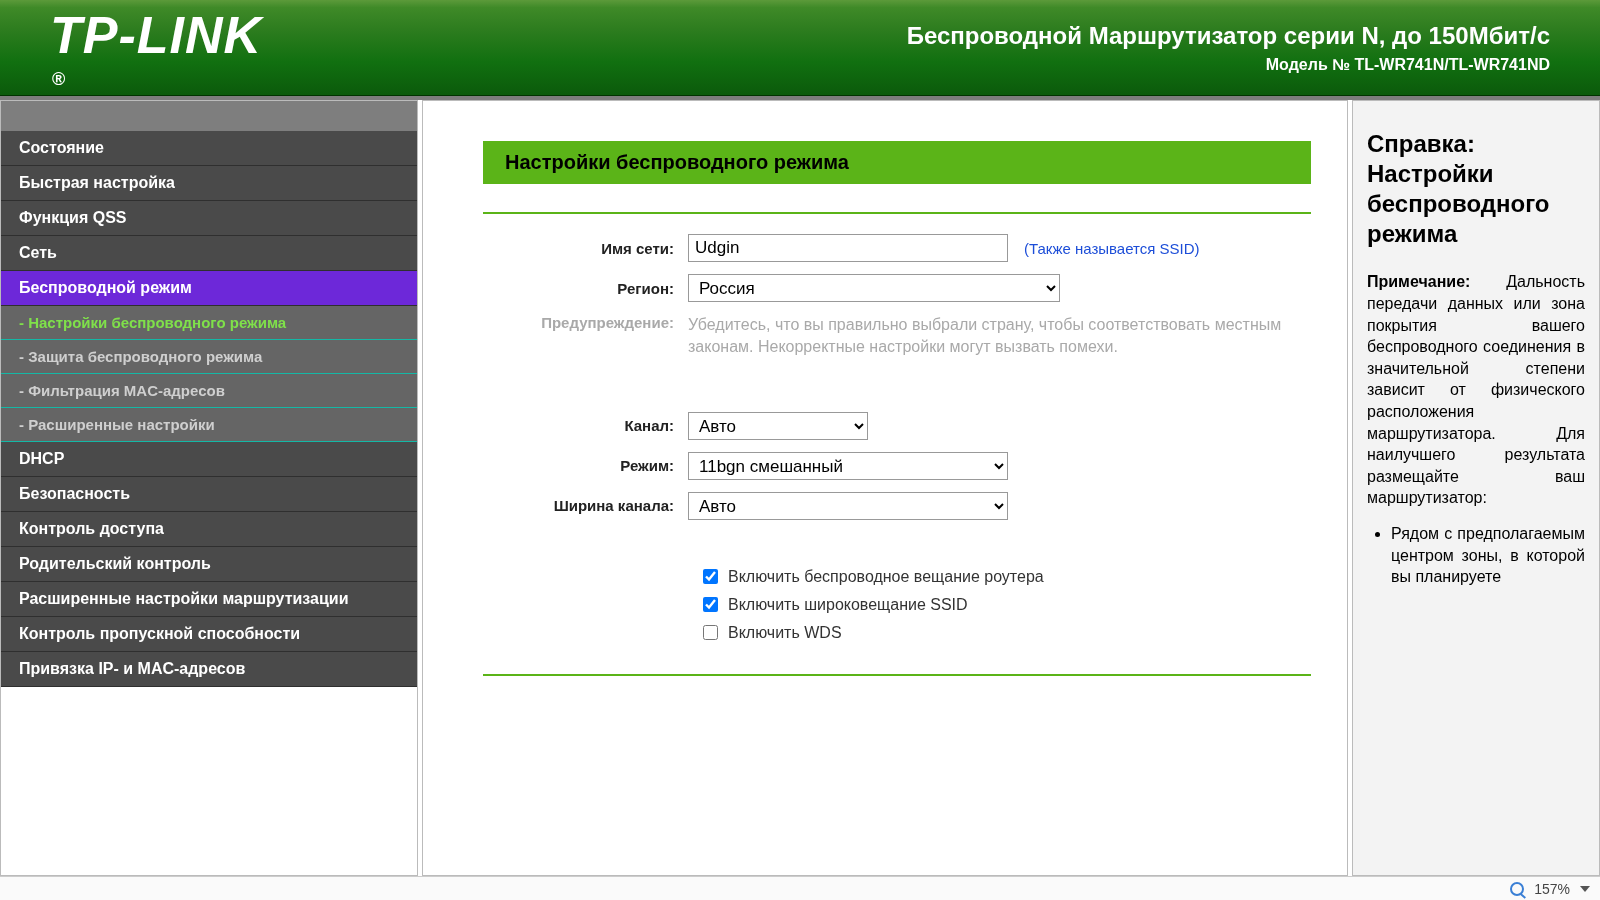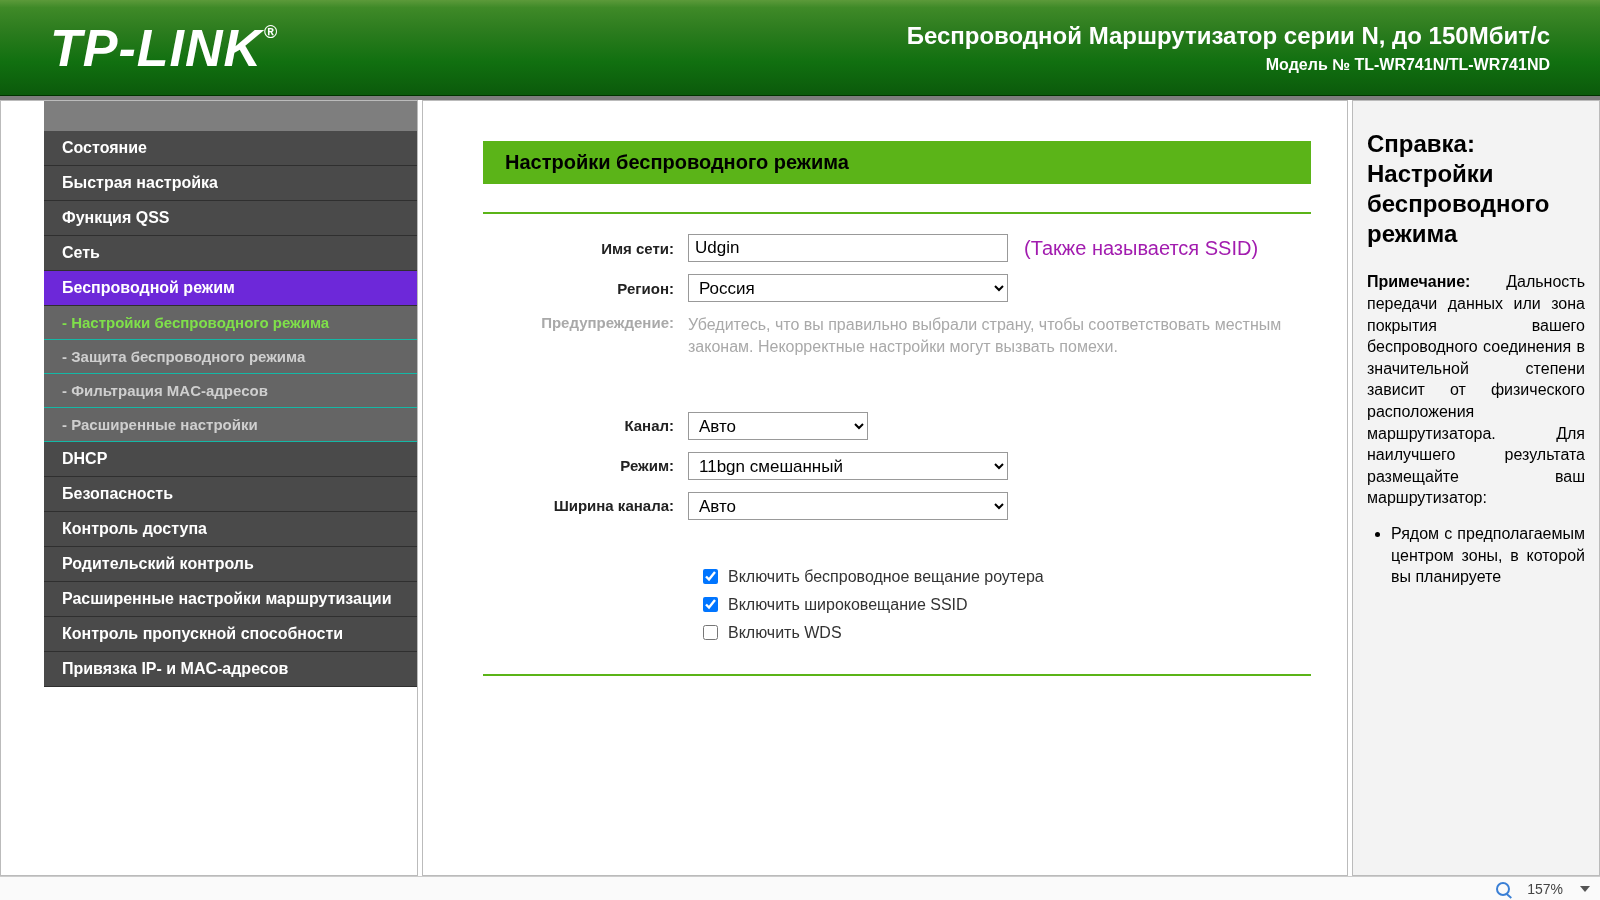--- a/index.html
+++ b/index.html
@@ -32,20 +32,21 @@
   }
   .logo {
     font-family: "Arial Black", Arial, sans-serif;
     font-weight: 900;
     font-style: italic;
     font-size: 52px;
     letter-spacing: 1px;
     color: #fff;
     display: flex;
     align-items: flex-start;
+    flex-direction: column;
   }
   .logo .reg {
     font-size: 18px;
     font-style: normal;
     margin-left: 2px;
     margin-top: 4px;
   }
   .header-right {
     text-align: right;
   }
@@ -90,21 +91,20 @@
 
   
   ::-webkit-scrollbar { width: 17px; height: 17px; }
   ::-webkit-scrollbar-track { background: #f0f0f0; border: 1px solid #d0d0d0; }
   ::-webkit-scrollbar-thumb { background: #c8c8c8; border: 1px solid #999; }
   ::-webkit-scrollbar-button { background: #e8e8e8; border: 1px solid #aaa; height:17px; width:17px;}
 
   
   .nav {
     background: #fff;
-    padding-left: 43px;
   }
   .nav-spacer {
     height: 30px;
     background: #7e7e7e;
   }
   .nav-item {
     background: #4a4a4a;
     color: #fff;
     font-weight: bold;
     font-size: 16px;
@@ -166,25 +166,25 @@
   .form-row .lbl.muted { color: #a9a9a9; }
   .form-row .ctl { flex:1; display:flex; align-items:center; gap:10px; }
   input[type=text], select {
     border: 1px solid #999;
     padding: 3px 6px;
     font-size: 17px;
     height: 28px;
     background: #fff;
   }
   .ssid-input { width: 320px; }
-  .sel-region { width: 320px; }
+  .sel-region { width: 372px; }
   .sel-small  { width: 180px; }
   .sel-med    { width: 320px; }
   .hint {
-     color: #a21caf; font-size: 20px; margin-left:6px;
+     color: #1d4ed8; font-size: 15px; margin-left:6px;
   }
   .warning {
     color: #a9a9a9;
     font-size: 16px;
     line-height: 1.35;
   }
   .chk-row {
     display:flex; align-items:center; gap:10px;
     margin: 10px 0 10px 220px;
     color: #333;
@@ -216,21 +216,21 @@
   .status-bar {
     height: 24px;
     border-top: 1px solid #ccc;
     background: #fafafa;
     display: flex;
     align-items: center;
     justify-content: flex-end;
     padding: 11px 10px;
     font-size: 14px;
     color: #444;
-    gap: 17px;
+    gap: 10px;
   }
   .mag {
     width: 14px; height: 14px; border: 2px solid #3a7fd5; border-radius: 50%;
     position: relative;
   }
   .mag::after{
     content:""; position:absolute; width:6px; height:2px; background:#3a7fd5;
     bottom:-3px; right:-4px; transform:rotate(40deg);
   }
   .tri {

